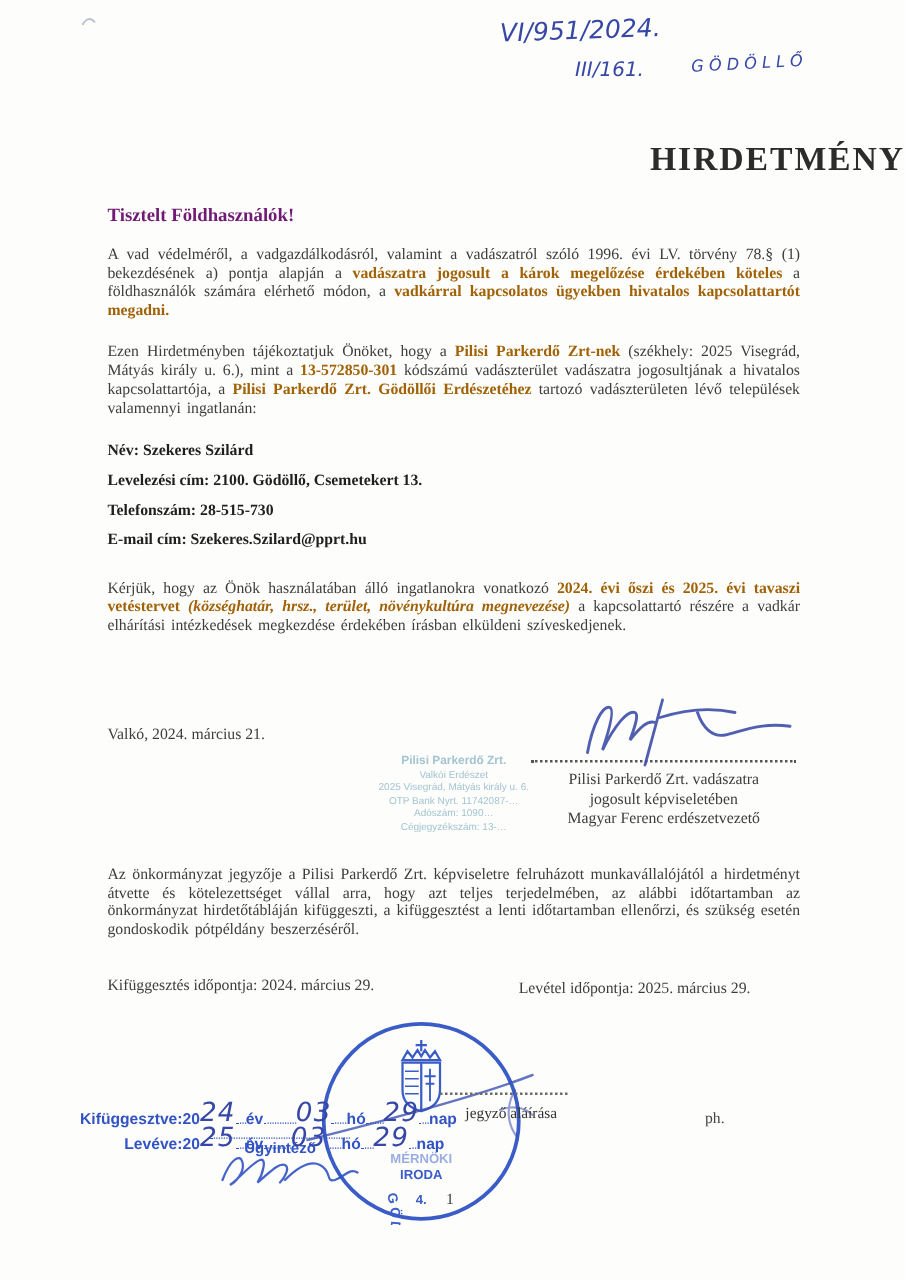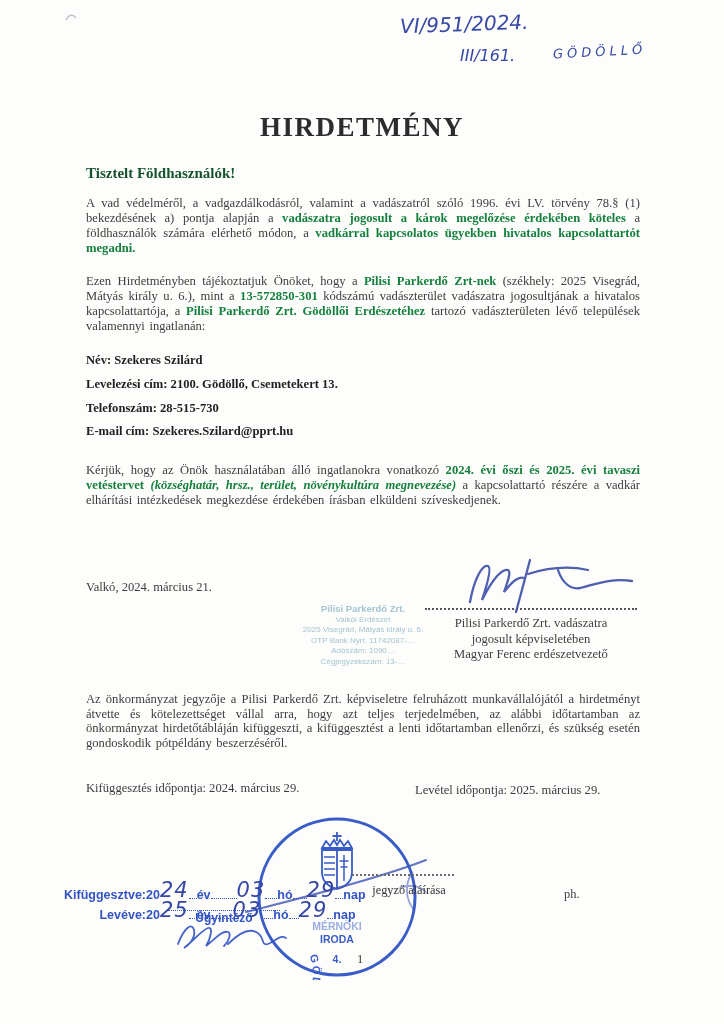--- a/index.html
+++ b/index.html
@@ -5,30 +5,30 @@
   html,body{margin:0;padding:0;background:#e8e8e6;}
   .page{
     position:relative;width:724px;height:1024px;margin:0 auto;
     background:#fdfdfb;overflow:hidden;
     font-family:"Liberation Serif",serif;color:#3d3d3d;
   }
   .para{
     position:absolute;left:86px;width:554px;margin:0;
     font-size:12.6px;line-height:15px;text-align:justify;word-spacing:1.5px;color:#3d3d3d;
   }
-  .b{font-weight:700;color:#15803d;}
+  .b{font-weight:700;color:#a16207;}
   .i{font-style:italic;}
   .bold-line{position:absolute;left:86px;font-size:12.6px;font-weight:700;color:#1f1f1f;white-space:nowrap;}
   .hw{font-family:"DejaVu Sans",sans-serif;font-style:italic;color:#3647a6;}
   .hw-top{position:absolute;white-space:nowrap;}
   .title{
-    position:absolute;left:0;top:112px;width:724px;text-align:center;margin:0;
+    position:absolute;left:0;top:112px;width:724px;text-align:right;margin:0;
     font-size:27px;font-weight:700;letter-spacing:1.5px;color:#2c2c2c;
   }
-  .salutation{position:absolute;left:86px;top:165px;font-size:15px;font-weight:700;color:#14532d;}
+  .salutation{position:absolute;left:86px;top:165px;font-size:15px;font-weight:700;color:#701a75;}
   .date-line{position:absolute;left:86px;top:580px;font-size:12.6px;color:#3d3d3d;}
   .dotted{border-bottom:2px dotted #6b6b6b;height:0;}
   .signatory{
     position:absolute;left:425px;top:608px;width:212px;text-align:center;
     font-size:12.6px;line-height:15.5px;color:#3d3d3d;
   }
   .signatory .dotted{margin-bottom:6px;border-color:#555;}
   .faint-stamp{
     position:absolute;left:268px;top:604px;width:190px;text-align:center;
     font-family:"Liberation Sans",sans-serif;color:#a3c4d2;

